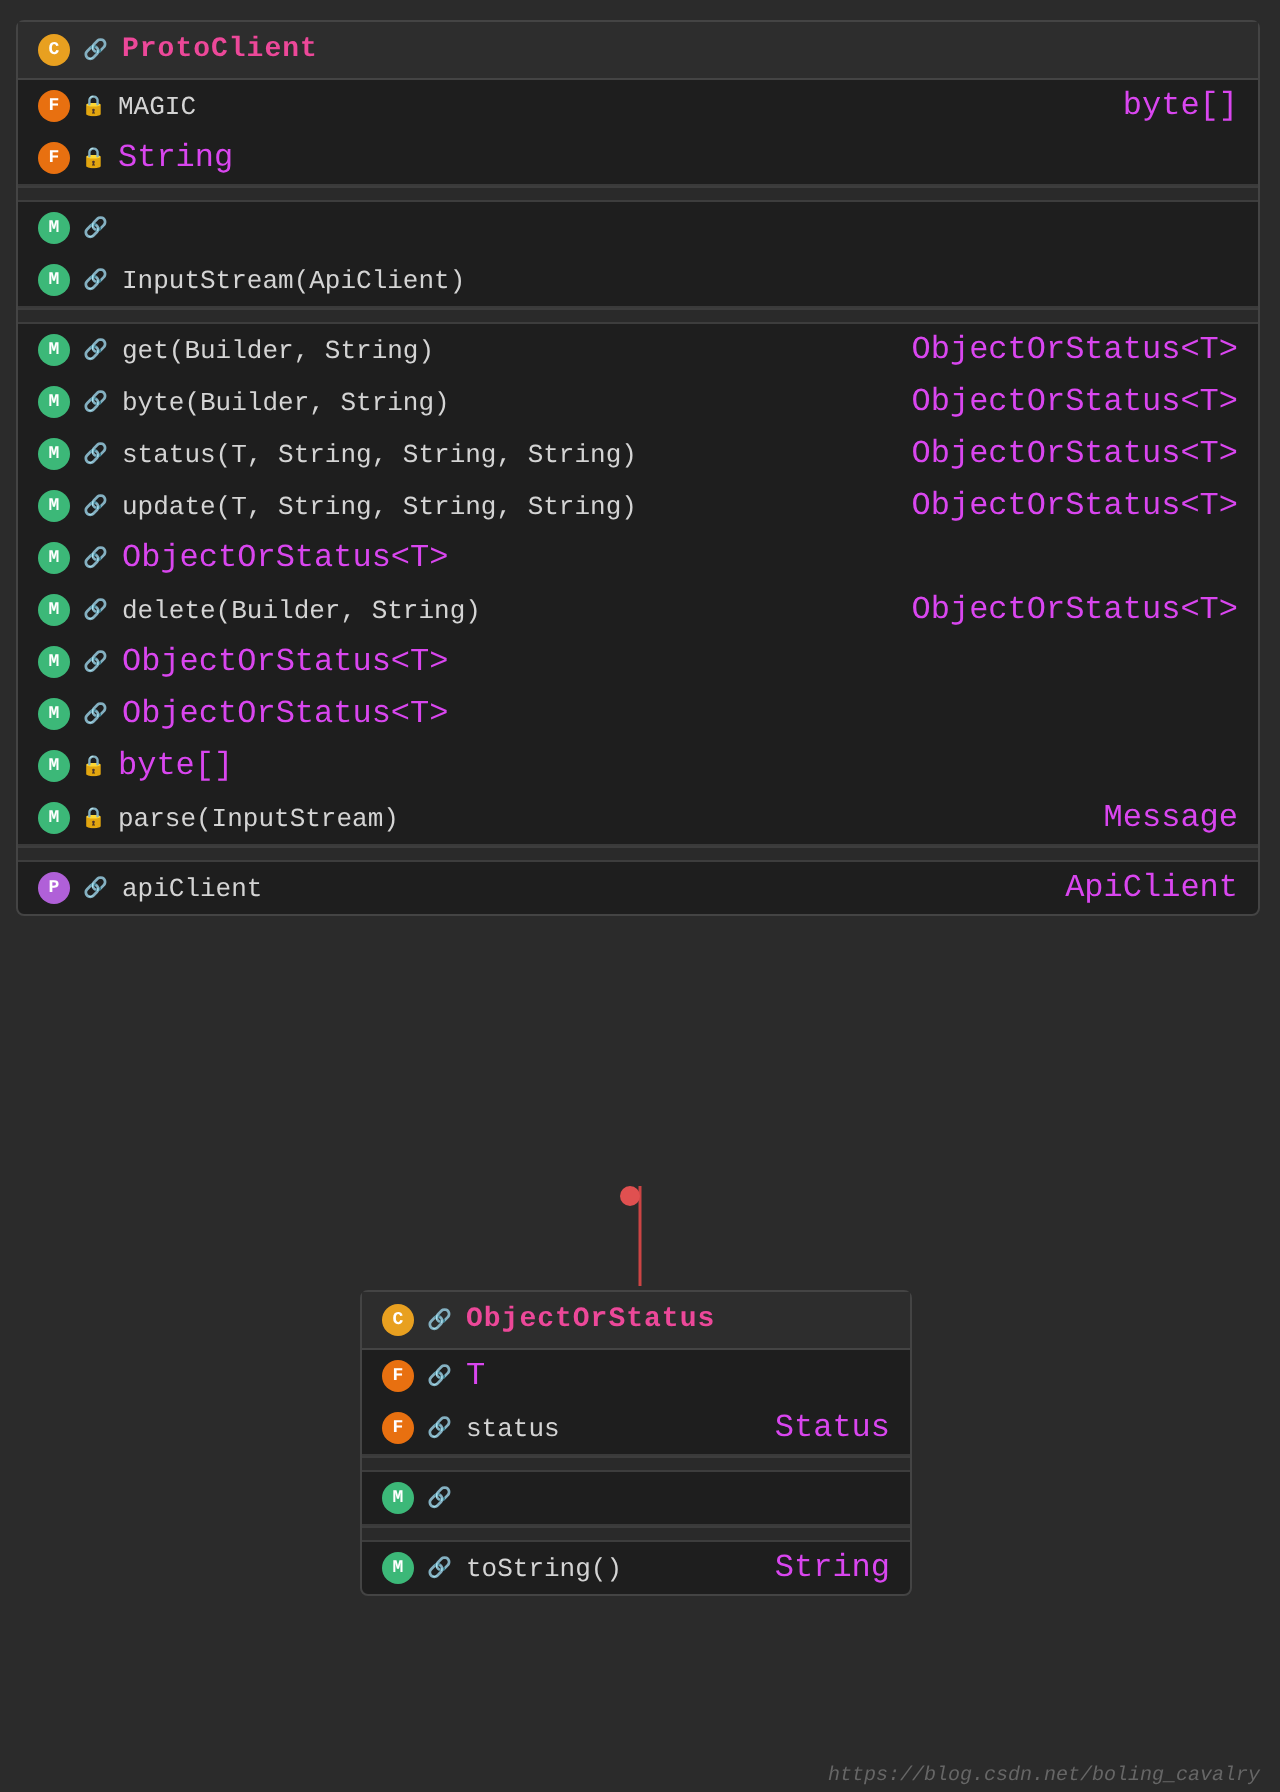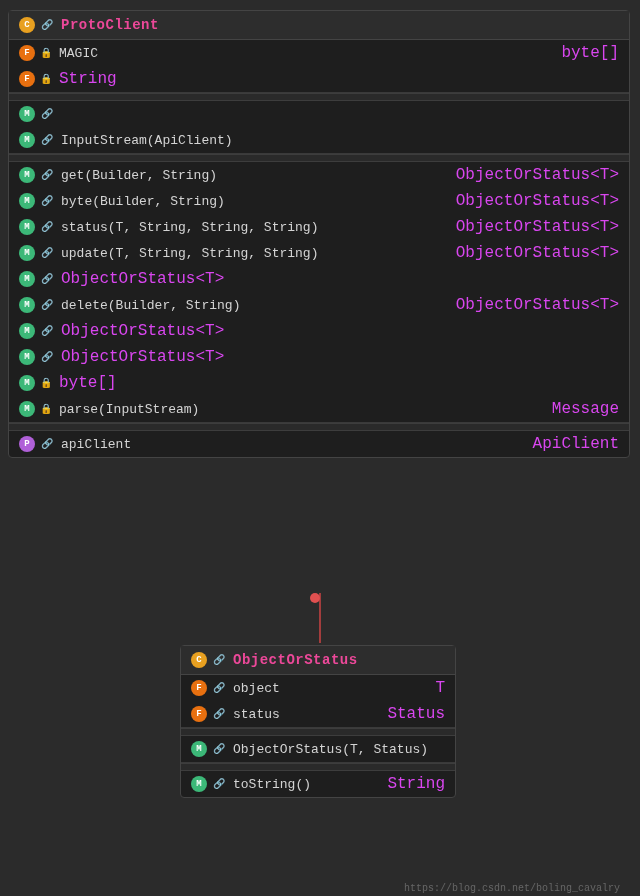--- a/index.html
+++ b/index.html
@@ -129,23 +129,24 @@
 
     svg.connection {
       position: absolute;
       overflow: visible;
       pointer-events: none;
     }
 
     .watermark {
       position: absolute;
       bottom: 2px;
-      right: 20px;
+      right: 10px;
       font-size: 10px;
       color: #666;
+      font-style: italic;
     }
   </style>
 </head>
 <body>
 
 <div class="diagram-container">
 
   <div class="card" style="top: 10px; left: 8px; width: 622px;">
 
     <div class="card-header">
@@ -266,38 +267,36 @@
     <div class="card-header">
       <div class="badge badge-c">C</div>
       <span class="link-icon">🔗</span>
       <span class="card-header-title">ObjectOrStatus</span>
     </div>
 
     <div class="section">
       <div class="row">
         <div class="badge badge-f">F</div>
         <div class="link-icon">🔗</div>
-        <span class="row-label">object</span>
         <span class="row-type">T</span>
       </div>
       <div class="row">
         <div class="badge badge-f">F</div>
         <div class="link-icon">🔗</div>
         <span class="row-label">status</span>
         <span class="row-type">Status</span>
       </div>
     </div>
 
     <div class="section-divider"></div>
 
     <div class="section">
       <div class="row">
         <div class="badge badge-m">M</div>
         <div class="link-icon">🔗</div>
-        <span class="row-label">ObjectOrStatus(T, Status)</span>
       </div>
     </div>
 
     <div class="section-divider"></div>
 
     <div>
       <div class="row">
         <div class="badge badge-m">M</div>
         <div class="link-icon">🔗</div>
         <span class="row-label">toString()</span>

